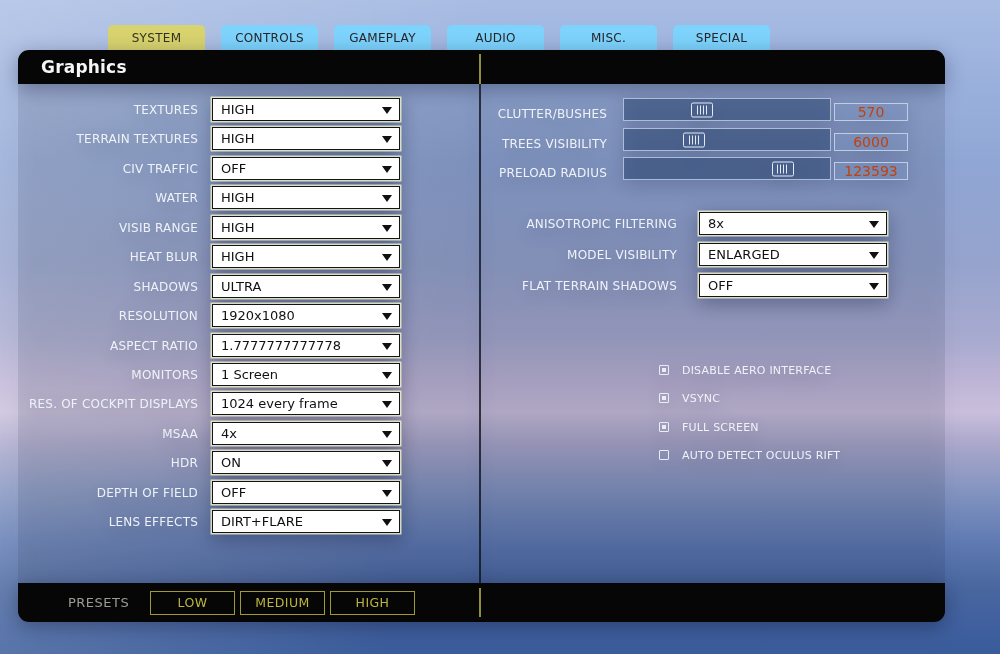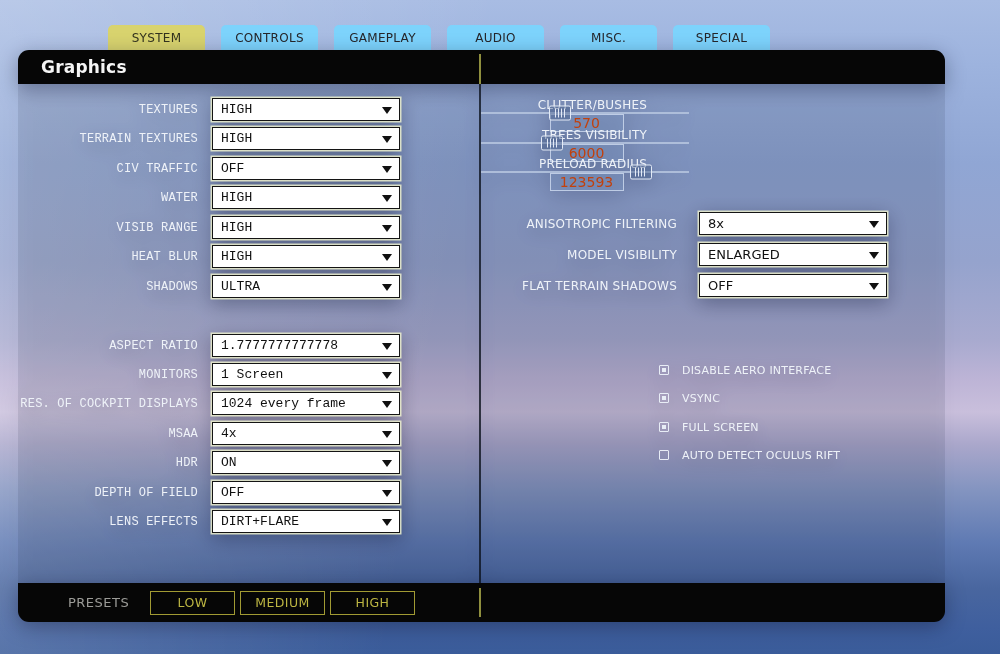--- a/index.html
+++ b/index.html
@@ -47,39 +47,39 @@
     background:#060606; border-radius:0 0 11px 11px;
     display:flex; align-items:center; padding-left:50px;
   }
 
   
   .divider-header { position:absolute; left:461px; top:4px;   width:2px; height:30px;  background:#8f8f3e; }
   .divider-body   { position:absolute; left:461px; top:34px;  width:2px; height:499px; background:rgba(12,18,28,0.78); }
   .divider-footer { position:absolute; left:461px; top:538px; width:2px; height:29px;  background:#8f8f3e; }
 
   
-  .lrow { position:absolute; left:0; height:23px; display:flex; align-items:center;font-family:Liberation Mono, monospace; }
+  .lrow { position:absolute; left:0; height:23px; display:flex; align-items:center; }
   .llabel {
     width:180px; text-align:right; margin-right:14px;
     color:#eef2f8; font-size:12px; letter-spacing:0.2px; white-space:nowrap;
   }
   .dd {
     position:relative; width:188px; height:23px; background:#ffffff;
     border:1px solid #141414; box-shadow:0 0 0 1.5px rgba(236,240,206,0.85);
     display:flex; align-items:center; padding-left:8px; cursor:pointer;
   }
   .ddval { color:#101010; font-size:13px; white-space:nowrap; }
   .ddarrow {
     position:absolute; right:7px; top:8px; width:0; height:0;
     border-left:5.5px solid transparent; border-right:5.5px solid transparent;
     border-top:7px solid #101010;
   }
 
   
-  .srow { position:absolute; left:463px; height:23px; display:flex; align-items:center;flex-direction:column; }
+  .srow { position:absolute; left:449px; height:23px; display:flex; align-items:flex-end; }
   .slabel {
     width:140px; text-align:right; margin-right:16px;
     color:#eef2f8; font-size:12px; letter-spacing:0.2px; white-space:nowrap;
   }
   .track {
     position:relative; width:208px; height:23px;
     background:rgba(52,78,122,0.60); border:1px solid rgba(205,219,240,0.75);
     cursor:pointer;
   }
   .thumb {
@@ -187,20 +187,27 @@
         <span class="ddarrow"></span>
       </div>
     </div>
     <div class="lrow" style="top:191px">
       <span class="llabel">SHADOWS</span>
       <div class="dd">
         <span class="ddval">ULTRA</span>
         <span class="ddarrow"></span>
       </div>
     </div>
+    <div class="lrow" style="top:220px">
+      <span class="llabel">RESOLUTION</span>
+      <div class="dd">
+        <span class="ddval">1920x1080</span>
+        <span class="ddarrow"></span>
+      </div>
+    </div>
     <div class="lrow" style="top:250px">
       <span class="llabel">ASPECT RATIO</span>
       <div class="dd">
         <span class="ddval">1.7777777777778</span>
         <span class="ddarrow"></span>
       </div>
     </div>
     <div class="lrow" style="top:279px">
       <span class="llabel">MONITORS</span>
       <div class="dd">

